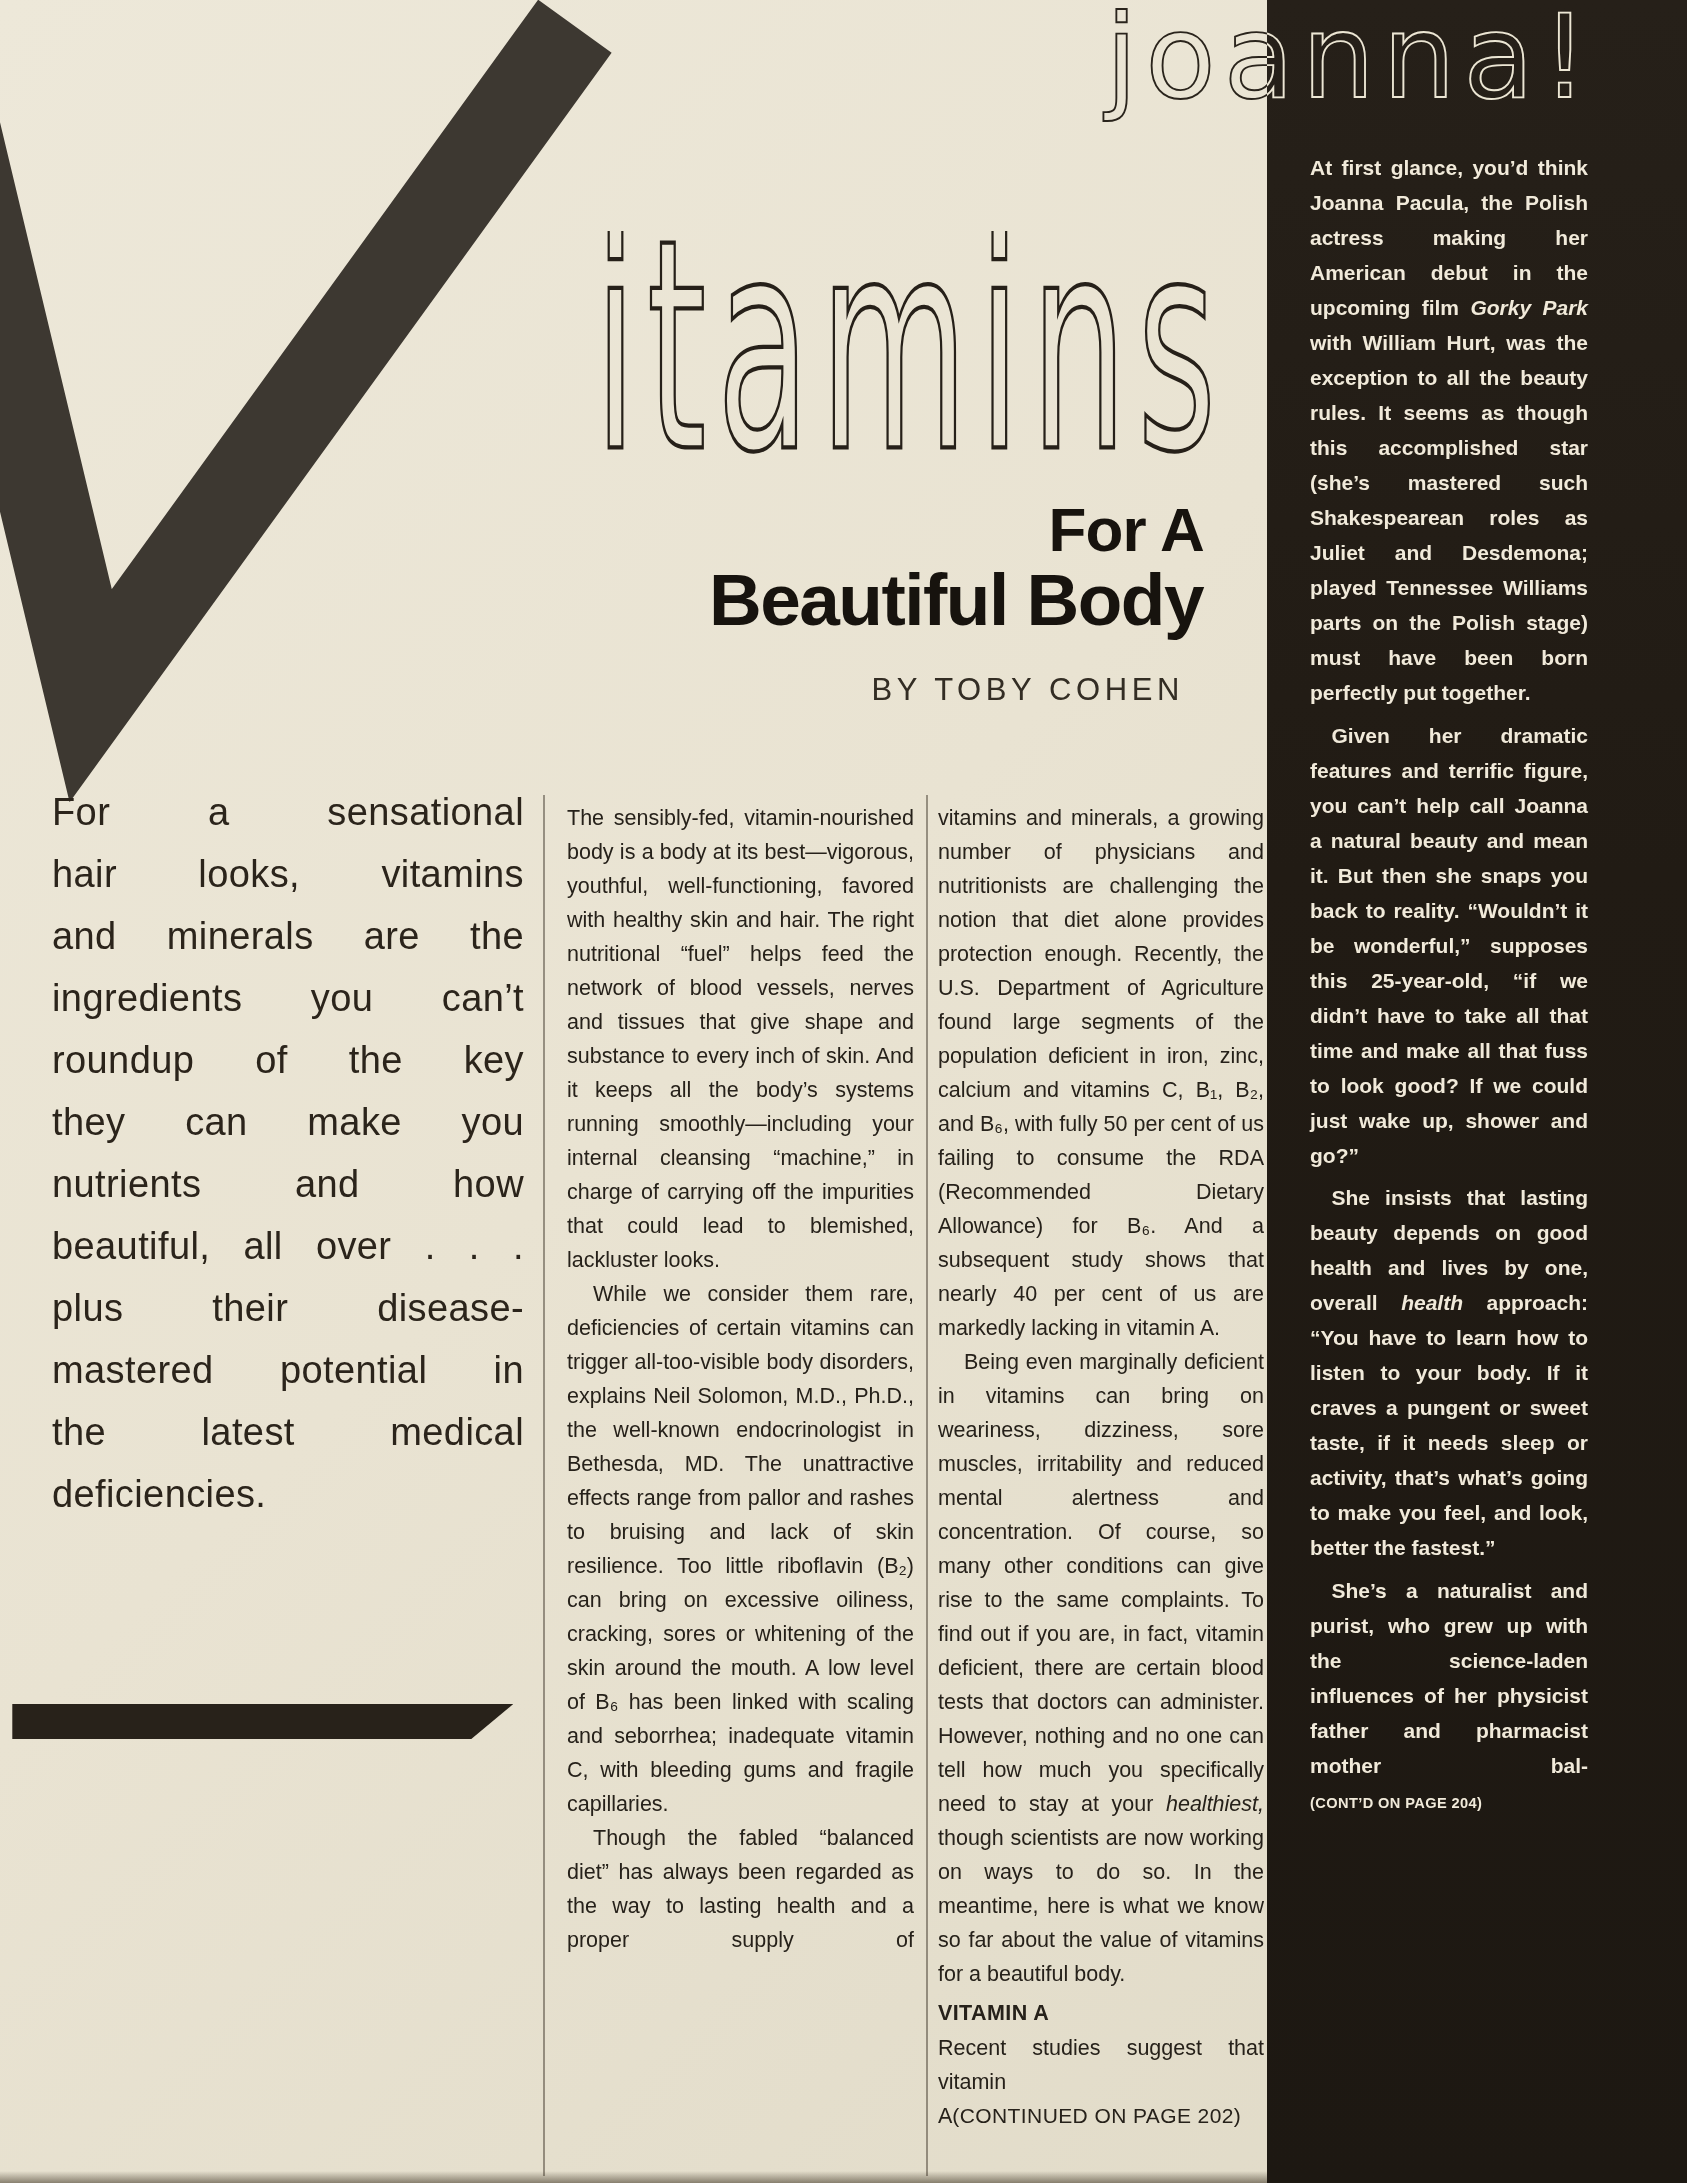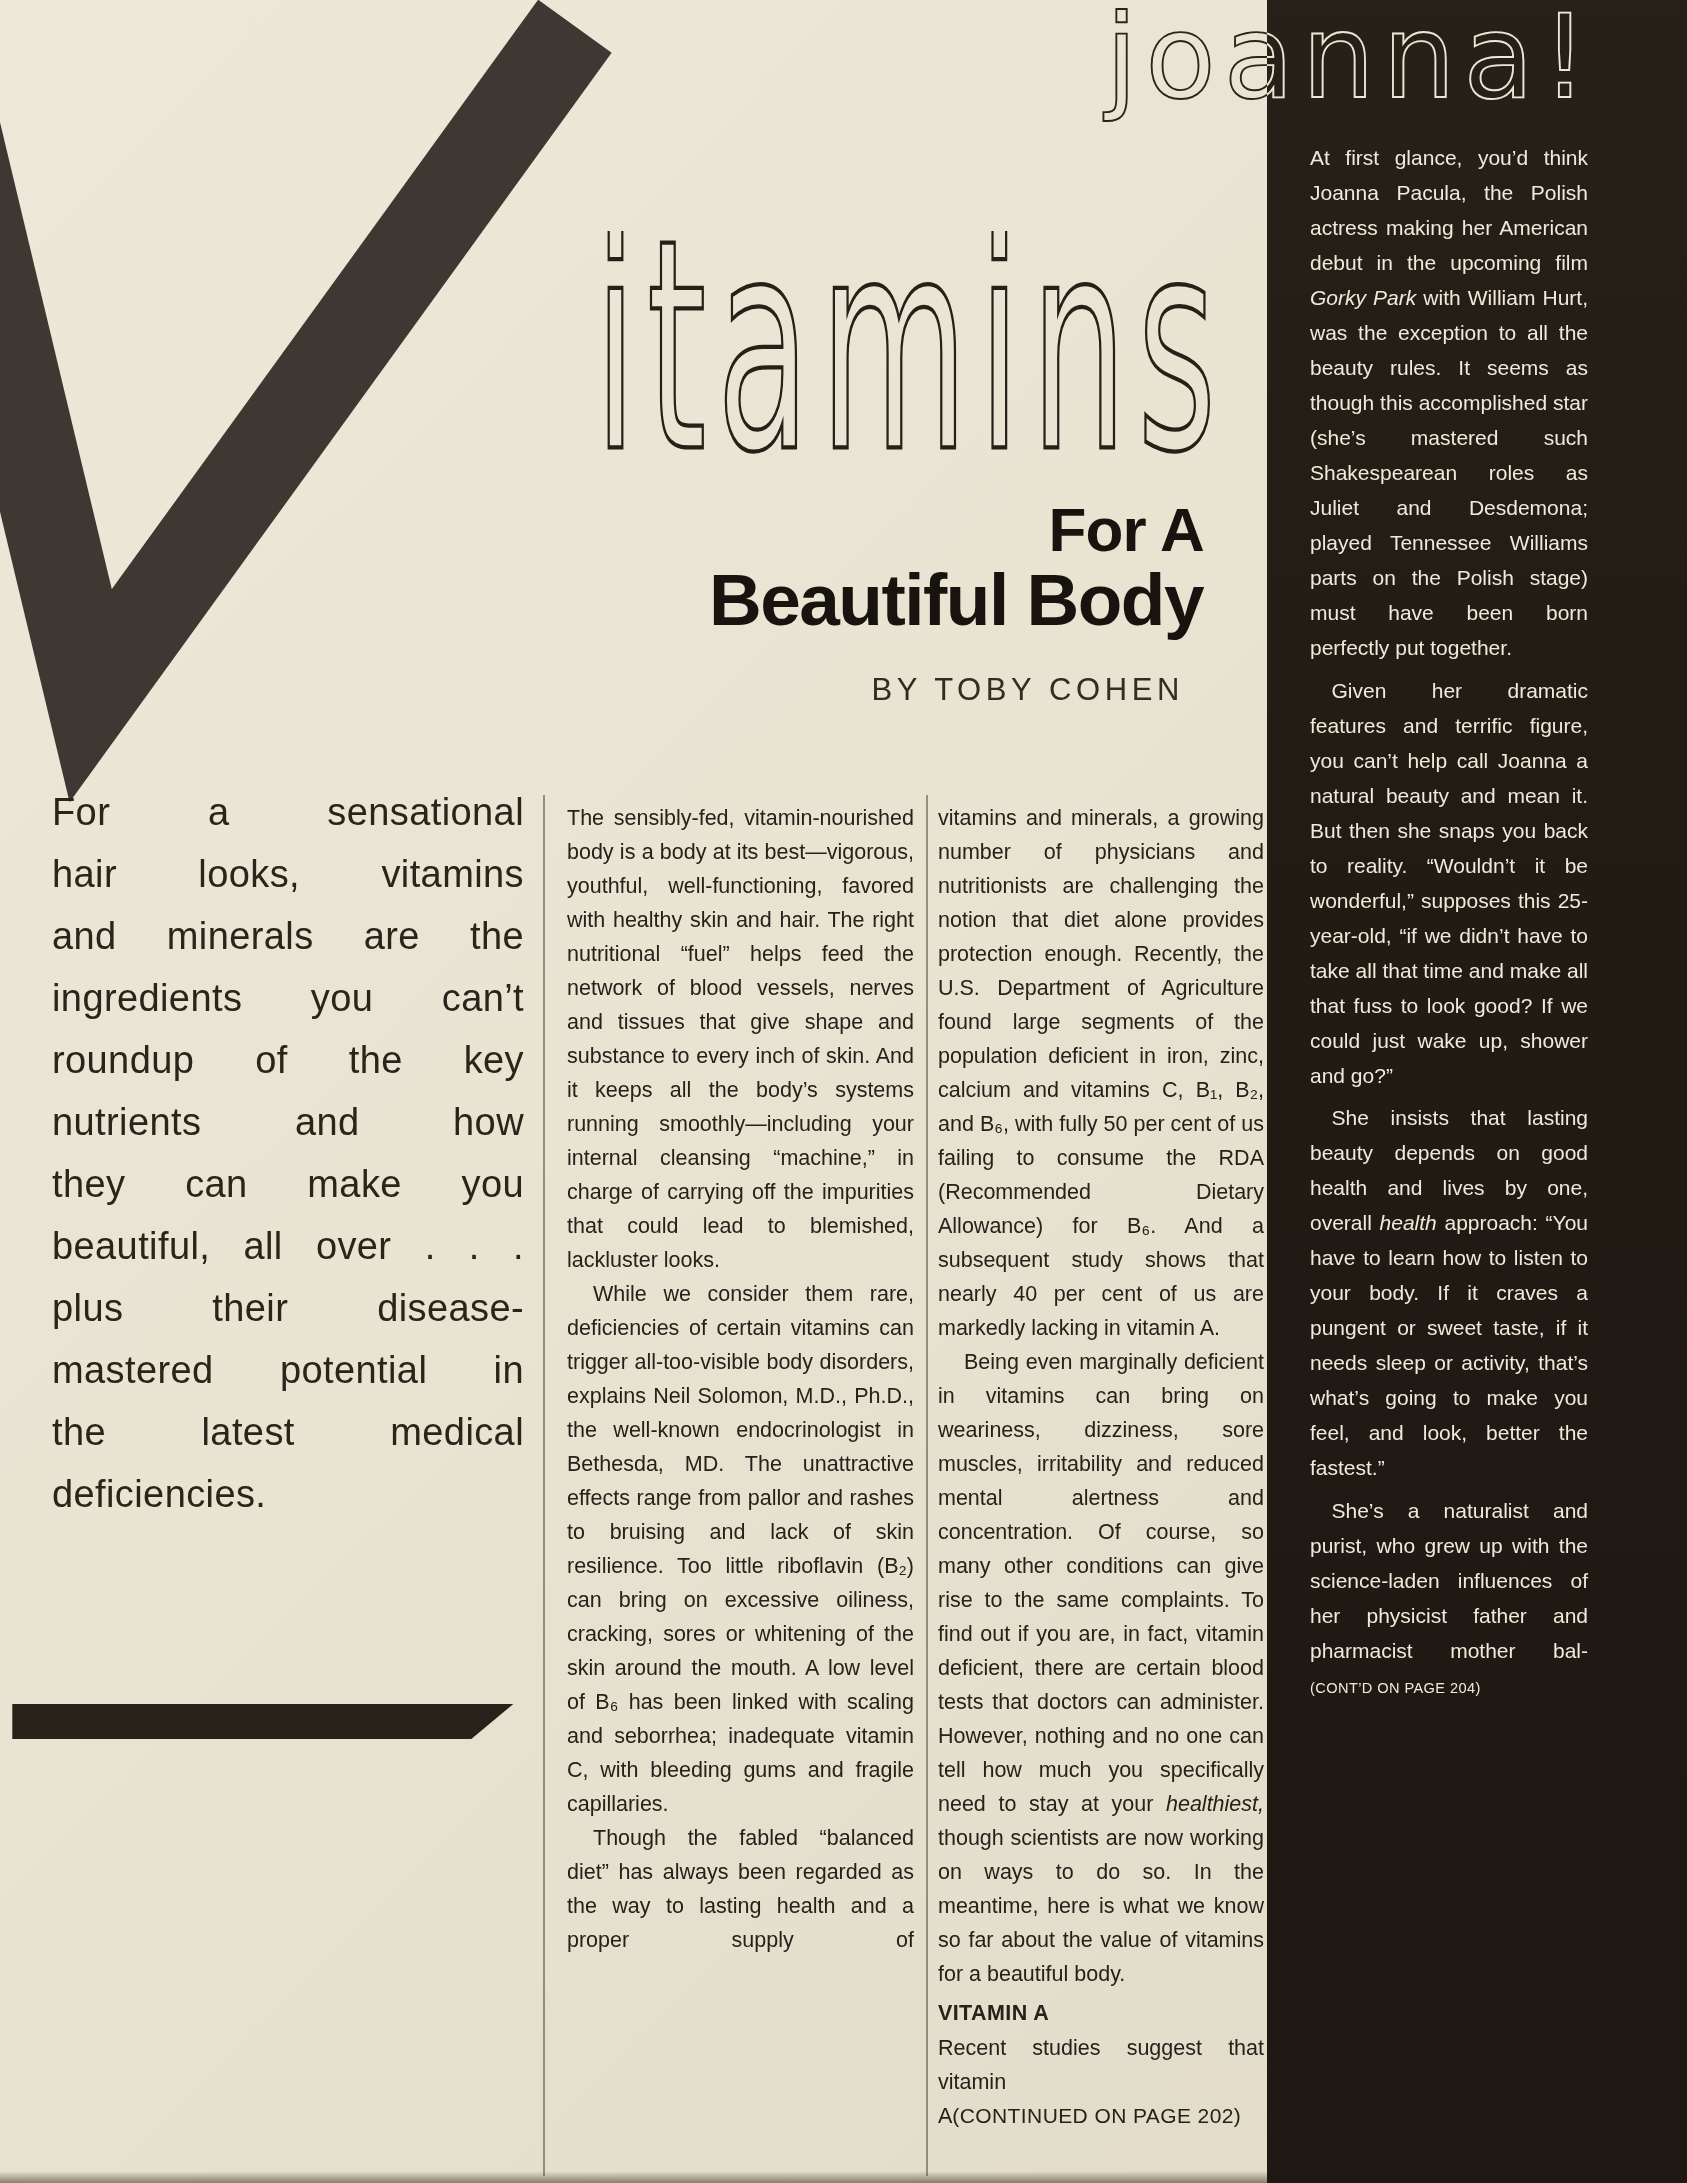--- a/index.html
+++ b/index.html
@@ -67,22 +67,22 @@
   .col2 { left: 938px; width: 326px; }
   .bodycol p { margin: 0; }
   .bodycol p.ind { text-indent: 26px; }
   .bodycol p.cont-last { text-align-last: justify; }
   .subhead { font-weight: 700; font-size: 21.5px; margin: 4.6px 0 1.5px; letter-spacing: 0.4px; }
   .em { font-style: italic; }
   .continued { font-size: 21px; letter-spacing: 0.4px; white-space: nowrap; }
 
   
   .sidebar-text {
-    position: absolute; left: 1310px; top: 140px; width: 278px;
-    color: #f1eada; font-size: 21px; font-weight: 400;
+    position: absolute; left: 1310px; top: 150px; width: 278px;
+    color: #f1eada; font-size: 21px; font-weight: 700;
     line-height: 35px; text-align: justify;
   }
   .sidebar-text p { margin: 0 0 7.7px; }
   .sidebar-text p.ind { text-indent: 21.5px; }
   .sidebar-text .em { font-style: italic; }
   .contd { font-size: 14.6px; letter-spacing: 0.4px; white-space: nowrap; }
 
   
   .bottom-edge {
     position: absolute; left: 0; bottom: 0; width: 1267px; height: 12.3px;
@@ -120,22 +120,22 @@
   <div class="kicker1">For A</div>
   <div class="kicker2">Beautiful Body</div>
   <div class="byline">BY TOBY COHEN</div>
 
   <div class="intro">
     <div class="intro-line">For a sensational</div>
     <div class="intro-line">hair looks, vitamins</div>
     <div class="intro-line">and minerals are the</div>
     <div class="intro-line">ingredients you can’t</div>
     <div class="intro-line">roundup of the key</div>
+    <div class="intro-line">they can make you</div>
     <div class="intro-line">nutrients and how</div>
-    <div class="intro-line">they can make you</div>
     <div class="intro-line">beautiful, all over . . .</div>
     <div class="intro-line">plus their disease-</div>
     <div class="intro-line">mastered potential in</div>
     <div class="intro-line">the latest medical</div>
     <div class="intro-line">deficiencies.</div>
   </div>
 
   <div class="deck-bar"></div>
 
   <div class="rule-v rule-a"></div>

